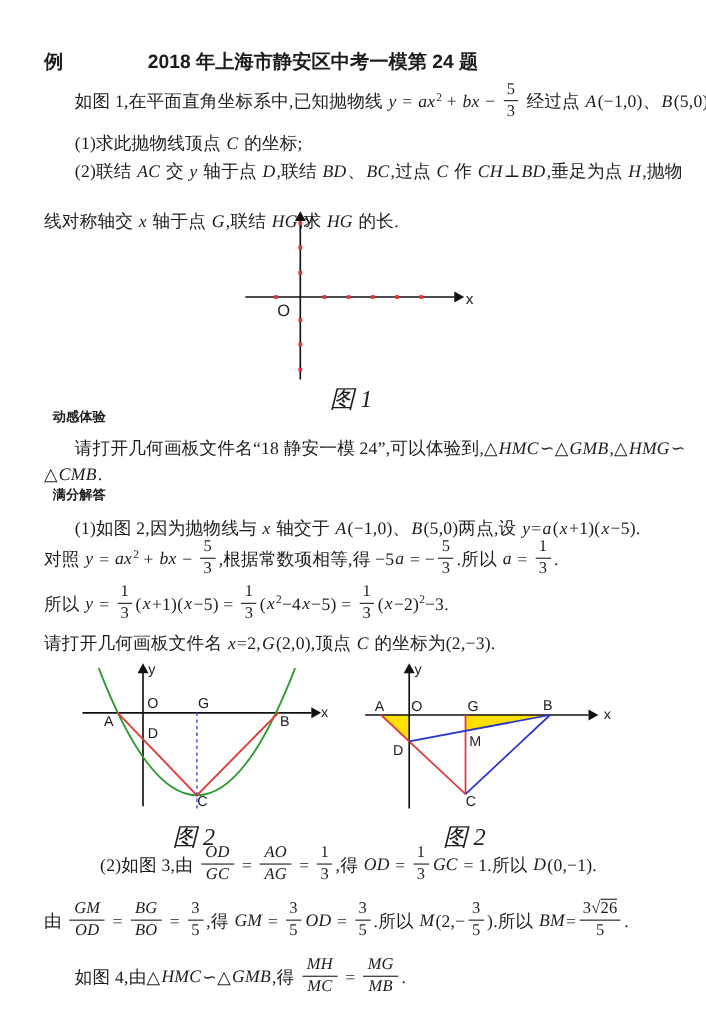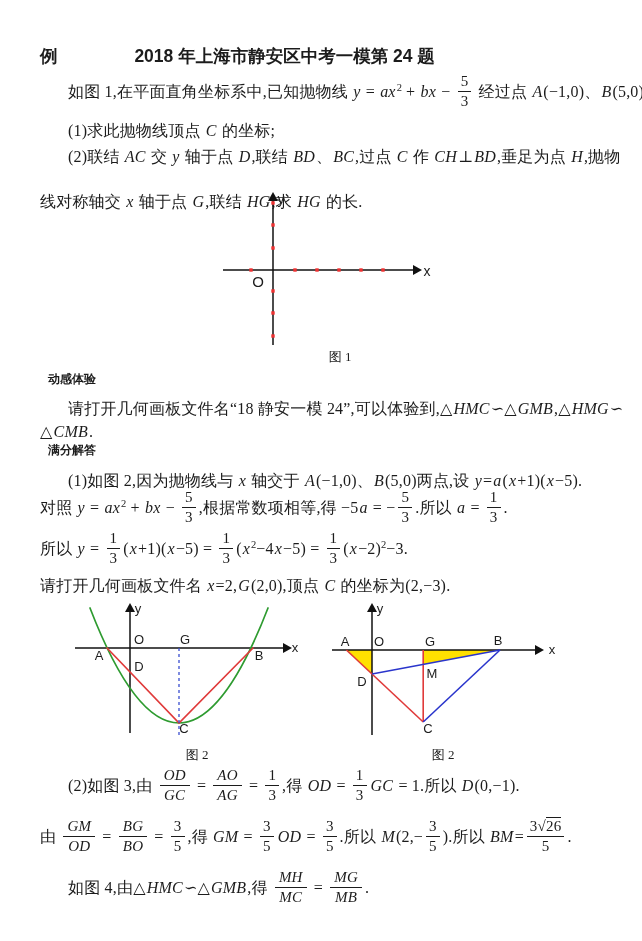--- a/index.html
+++ b/index.html
@@ -12,39 +12,39 @@
   .hd{position:absolute;left:48px;font-family:"Liberation Sans","DejaVu Sans",sans-serif;
       font-weight:bold;font-size:12px;white-space:nowrap;}
   .hd1{top:371px;}
   .hd2{top:442px;}
   
   .line{position:absolute;white-space:nowrap;font-size:16px;line-height:22px;letter-spacing:0.2px;}
   .ind{left:68px;} .noind{left:40px;}
   .lp1{top:76px;} .lp2{top:120px;} .lp3a{top:146px;} .lp3b{top:171px;margin-top:20px;}
   .lp4a{top:398px;} .lp4b{top:421px;}
   .ls1{top:470px;} .ls2{top:492px;} .ls3{top:533px;} .ls4{top:575px;}
-  .ls5{top:770px;} .ls6{top:821px;} .ls7{top:872px;} .ls8{top:913px;}
+  .ls5{top:770px;margin-left:23px;} .ls6{top:821px;} .ls7{top:872px;} .ls8{top:913px;}
   
   .tc{font-style:normal;}
   .tm{font-style:italic;padding:0 1px;}
   .ts{font-size:10.5px;vertical-align:6px;letter-spacing:0;}
   .tf{display:inline-block;vertical-align:middle;text-align:center;margin:0 3px;
       font-size:15px;line-height:1.05;transform:translateY(-2px);}
   .tfn{display:block;padding:0 3px 1.5px;border-bottom:1.2px solid #1c1c1c;}
   .tfd{display:block;padding-top:1.5px;}
   .tfn .tm,.tfd .tm{font-style:italic;}
   .tq{white-space:nowrap;}
   .tqr{font-style:normal;}
   .tqi{border-top:1.2px solid #1c1c1c;font-style:normal;}
   
   .fig{position:absolute;display:block;}
   .f1{left:150px;top:190px;}
   .f2{left:65px;top:600px;}
   .f3{left:330px;top:600px;}
-  .cap{position:absolute;width:80px;text-align:center;font-size:13px;white-space:nowrap;}
+  .cap{position:absolute;width:80px;text-align:left;font-size:22px;white-space:nowrap;font-style:italic;}
   .c1{left:300px;top:348px;}
   .c2{left:157px;top:746px;}
   .c3{left:403px;top:746px;}
 </style>
 </head>
 <body>
 
 <div class="page">
 
   <div class="hdr">

